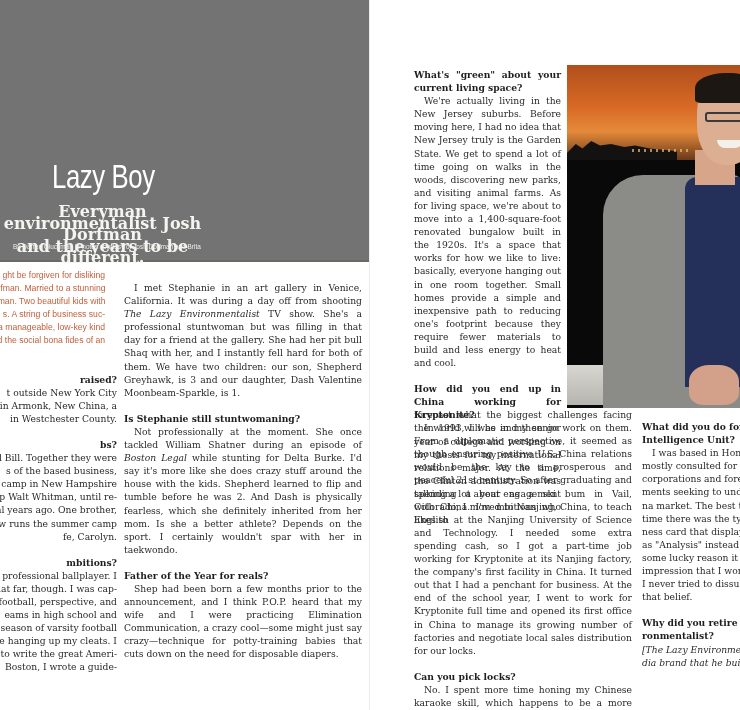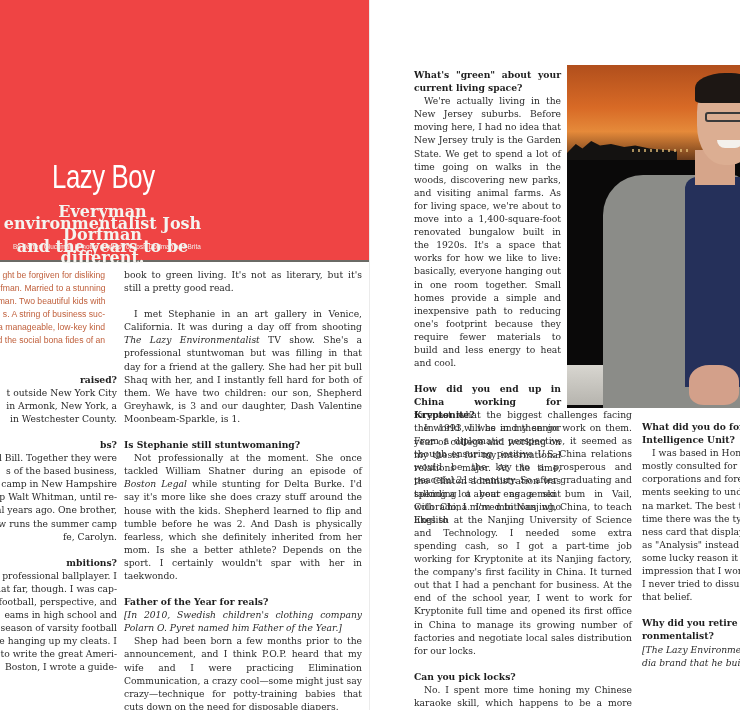--- a/index.html
+++ b/index.html
@@ -6,21 +6,21 @@
     html, body { width: 740px; height: 710px; overflow: hidden; background: #ffffff; }
     body { position: relative; font-family: "DejaVu Serif", "Liberation Serif", serif; color: #2a2a2a; }
 
     .spread { position: absolute; left: 0; top: 0; width: 740px; height: 710px; }
 
     
     .page-left { position: absolute; left: 0; top: 0; width: 370px; height: 710px; background: #fff; overflow: hidden; }
     .page-right { position: absolute; left: 370px; top: 0; width: 370px; height: 710px; background: #fff; overflow: hidden; }
     .gutter { position: absolute; left: 369px; top: 0; width: 2px; height: 710px; background: linear-gradient(to right, #e6e6e6, #fafafa); }
 
-    .header-block { position: absolute; left: 0; top: 0; width: 370px; height: 262px; background: #ef4444; border-bottom: 2px solid #6a6a65; }
+    .header-block { position: absolute; left: 0; top: 0; width: 370px; height: 262px; background: #737373; border-bottom: 2px solid #6a6a65; }
     .title {
       position: absolute; left: 52px; top: 158px; width: 110px; text-align: center;
       font-family: "Liberation Sans", sans-serif; font-size: 33px; font-weight: normal;
       color: #ffffff; letter-spacing: -0.5px; transform: scaleX(0.78); transform-origin: left top;
       white-space: nowrap;
     }
     .deck {
       position: absolute; left: 0; top: 206px; width: 205px; text-align: center;
       font-family: "DejaVu Serif", serif; font-size: 16px; line-height: 11.5px;
       color: #f4f4f0; font-weight: bold;
@@ -94,21 +94,21 @@
         <div class="line"><span>orfman. Married to a stunning</span></div>
         <div class="line"><span>oman. Two beautiful kids with</span></div>
         <div class="line"><span>s. A string of business suc-</span></div>
         <div class="line"><span>a manageable, low-key kind</span></div>
         <div class="line"><span>d the social bona fides of an</span></div>
       </div>
       <div class="gap"></div>
       <div class="gap"></div>
       <div class="line q"><span>raised?</span></div>
       <div class="line"><span>t outside New York City</span></div>
-      <div class="line"><span>in Armonk, New York, a</span></div>
+      <div class="line"><span>in Armonk, New China, a</span></div>
       <div class="line"><span>in Westchester County.</span></div>
       <div class="gap"></div>
       <div class="line q"><span>bs?</span></div>
       <div class="line"><span>d Bill. Together they were</span></div>
       <div class="line"><span>s of the based business,</span></div>
       <div class="line"><span>camp in New Hampshire</span></div>
       <div class="line"><span>p Walt Whitman, until re-</span></div>
       <div class="line"><span>ral years ago. One brother,</span></div>
       <div class="line"><span>w runs the summer camp</span></div>
       <div class="line"><span>fe, Carolyn.</span></div>
@@ -118,29 +118,27 @@
       <div class="line"><span>hat far, though. I was cap-</span></div>
       <div class="line"><span>football, perspective, and</span></div>
       <div class="line"><span>eams in high school and</span></div>
       <div class="line"><span>season of varsity football</span></div>
       <div class="line"><span>fore hanging up my cleats. I</span></div>
       <div class="line"><span>d to write the great Ameri-</span></div>
       <div class="line"><span>Boston, I wrote a guide-</span></div>
     </div>
 
     <div class="col col-b">
-      <p class="p">book to green living. It's not as literary, but it's still a pretty good read.</p>
       <div class="gap"></div>
       <p class="p ind"><span>I met Stephanie in an art gallery in Venice, California. It was during a day off from shooting </span><span class="it">The Lazy Environmentalist</span><span> TV show. She's a professional stuntwoman but was filling in that day for a friend at the gallery. She had her pit bull Shaq with her, and I instantly fell hard for both of them. We have two children: our son, Shepherd Greyhawk, is 3 and our daughter, Dash Valentine Moonbeam-Sparkle, is 1.</span></p>
       <div class="gap"></div>
       <p class="q">Is Stephanie still stuntwomaning?</p>
       <p class="p ind"><span>Not professionally at the moment. She once tackled William Shatner during an episode of </span><span class="it">Boston Legal</span><span> while stunting for Delta Burke. I'd say it's more like she does crazy stuff around the house with the kids. Shepherd learned to flip and tumble before he was 2. And Dash is physically fearless, which she definitely inherited from her mom. Is she a better athlete? Depends on the sport. I certainly wouldn't spar with her in taekwondo.</span></p>
       <div class="gap"></div>
       <p class="q">Father of the Year for reals?</p>
-      <p class="p it">[In 2010, Swedish children's clothing company Polarn O. Pyret named him Father of the Year.]</p>
       <p class="p ind">Shep had been born a few months prior to the announcement, and I think P.O.P. heard that my wife and I were practicing Elimination Communication, a crazy cool—some might just say crazy—technique for potty-training babies that cuts down on the need for disposable diapers.</p>
     </div>
   </div>
 
   <div class="gutter"></div>
 
   <div class="page-right">
     <div class="col col-c">
       <p class="q">What's "green" about your current living space?</p>
       <p class="p ind">We're actually living in the New Jersey suburbs. Before moving here, I had no idea that New Jersey truly is the Garden State. We get to spend a lot of time going on walks in the woods, discovering new parks, and visiting animal farms. As for living space, we're about to move into a 1,400-square-foot renovated bungalow built in the 1920s. It's a space that works for how we like to live: basically, everyone hanging out in one room together. Small homes provide a simple and inexpensive path to reducing one's footprint because they require fewer materials to build and less energy to heat and cool.</p>

